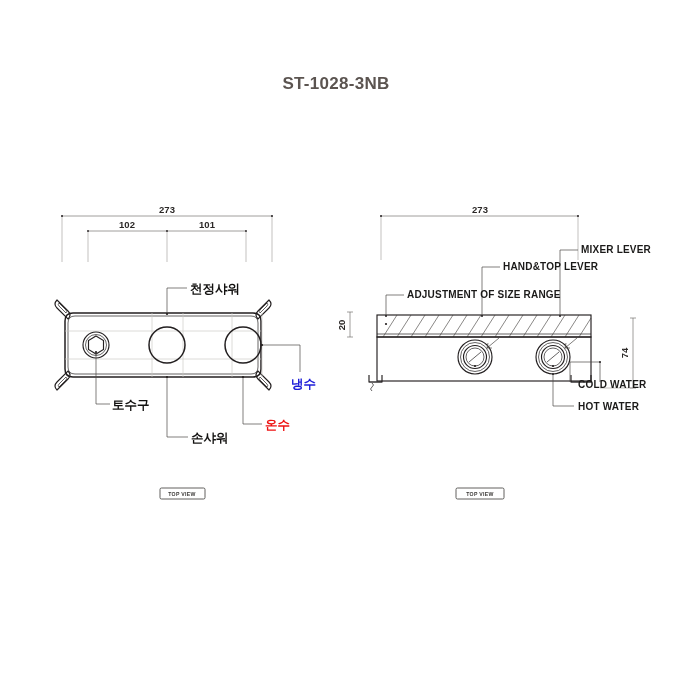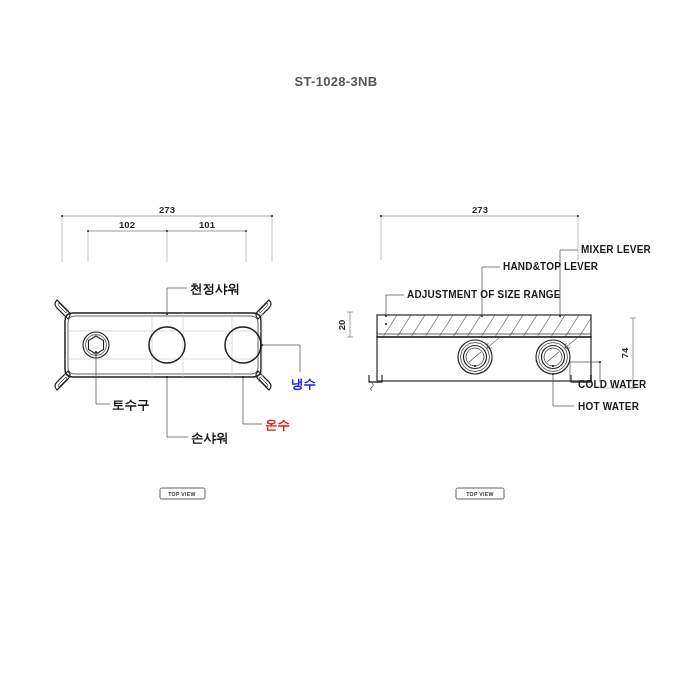--- a/index.html
+++ b/index.html
@@ -14,21 +14,21 @@
     background: #ffffff;
     font-family: "Liberation Sans", sans-serif;
     overflow: hidden;
   }
   #drawing-title {
     position: absolute;
     top: 74px;
     left: 0;
     width: 672px;
     text-align: center;
-    font-size: 13px;
+    font-size: 17px;
     font-weight: bold;
     color: #5b5450;
     letter-spacing: 0.3px;
   }
   svg.canvas {
     position: absolute;
     top: 0;
     left: 0;
     width: 700px;
     height: 700px;

